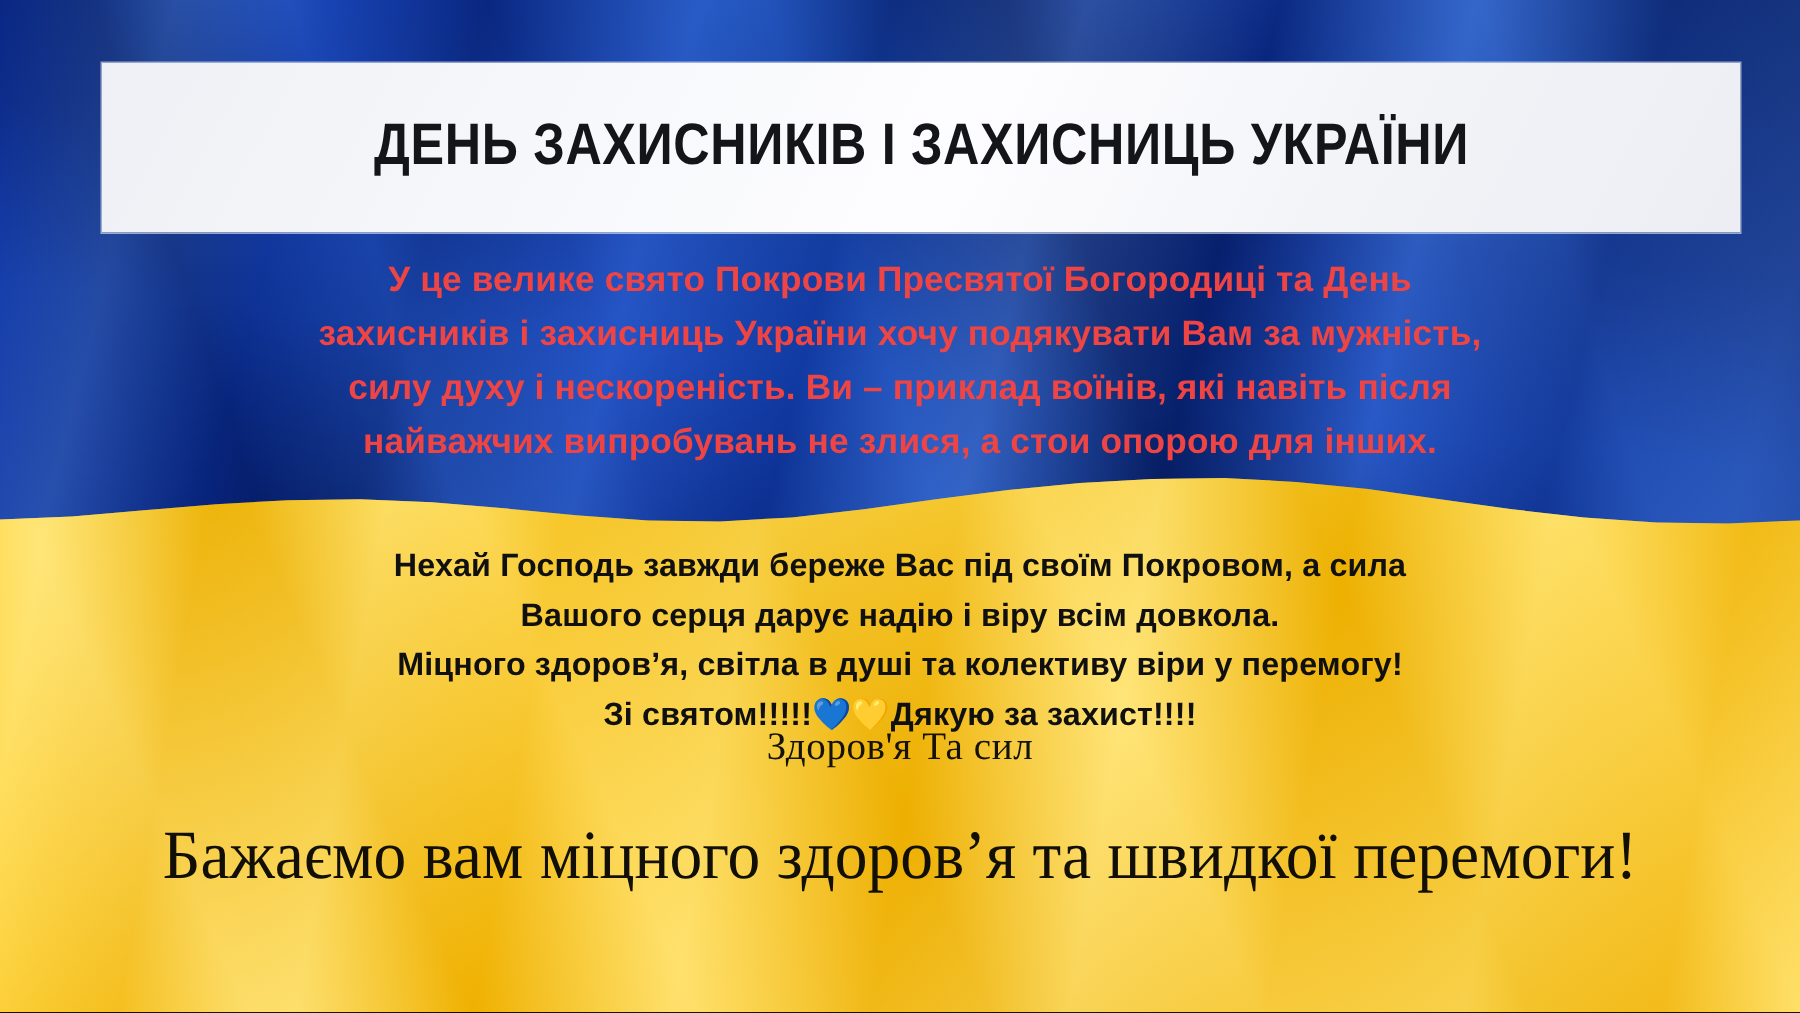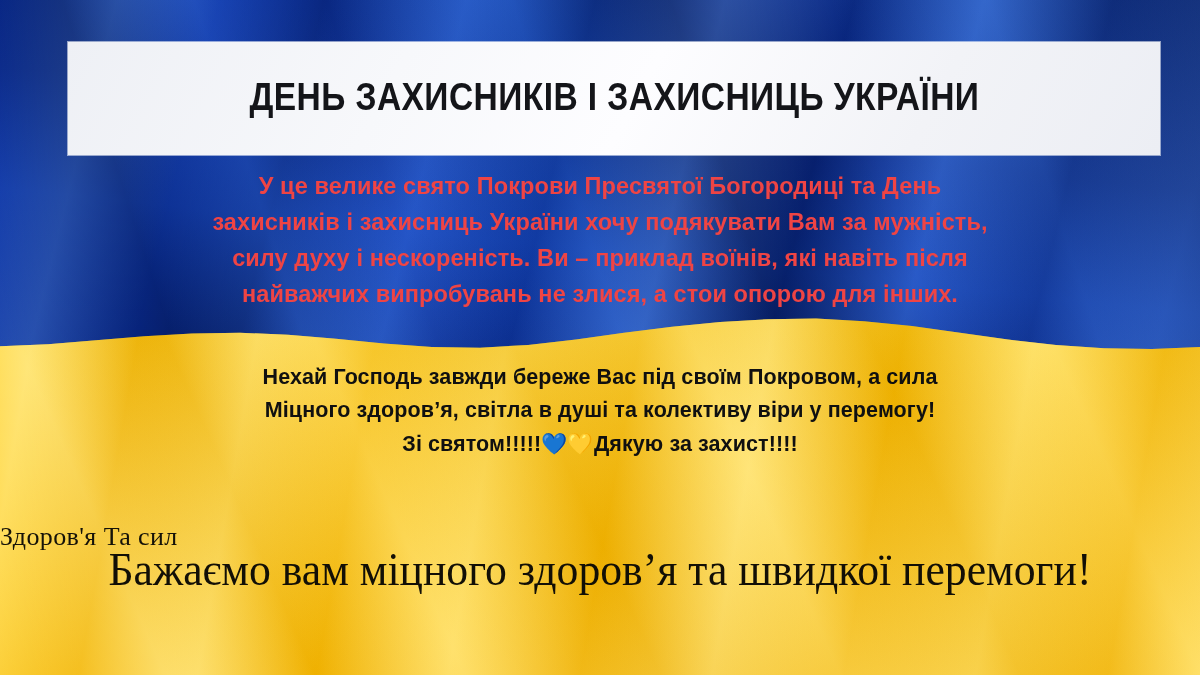--- a/index.html
+++ b/index.html
@@ -173,22 +173,23 @@
     margin-top: 23px;
   }
   .msg-on-yellow .line { display: block; }
   .heart-blue { color: #61b2f0; font-size: 21px; }
   .heart-yellow { color: #ffe680; font-size: 21px; }
 
   
   .closing-small {
     position: absolute;
     left: 0;
-    top: 522px;
+    top: 483px;
     width: 1200px;
+    text-align: center;
     font-family: "Liberation Serif", "DejaVu Serif", serif;
     font-size: 26px;
     font-weight: 400;
     color: #151208;
     letter-spacing: 0.4px;
   }
   .closing-big {
     position: absolute;
     left: 0;
     top: 543px;
@@ -215,20 +216,21 @@
   </div>
 
   <div class="banner">
     <div class="banner-title">ДЕНЬ ЗАХИСНИКІВ І ЗАХИСНИЦЬ УКРАЇНИ</div>
   </div>
 
   <div class="msg-block msg-on-blue">У це велике свято Покрови Пресвятої Богородиці та День захисників і захисниць України хочу подякувати Вам за мужність, силу духу і нескореність. Ви – приклад воїнів, які навіть після найважчих випробувань не злися, а стои опорою для інших.</div>
 
   <div class="msg-block msg-on-yellow">
     <span class="line">Нехай Господь завжди береже Вас під своїм Покровом, а сила</span>
+    <span class="line">Вашого серця дарує надію і віру всім довкола.</span>
     <span class="line">Міцного здоров’я, світла в душі та колективу віри у перемогу!</span>
     <span class="line">
       <span>Зі святом!!!!!</span><span class="heart-blue">💙</span><span class="heart-yellow">💛</span><span>Дякую за захист!!!!</span>
     </span>
   </div>
 
   <div class="closing-small">Здоров'я Та сил</div>
   <div class="closing-big">Бажаємо вам міцного здоров’я та швидкої перемоги!</div>
 
 </div>

